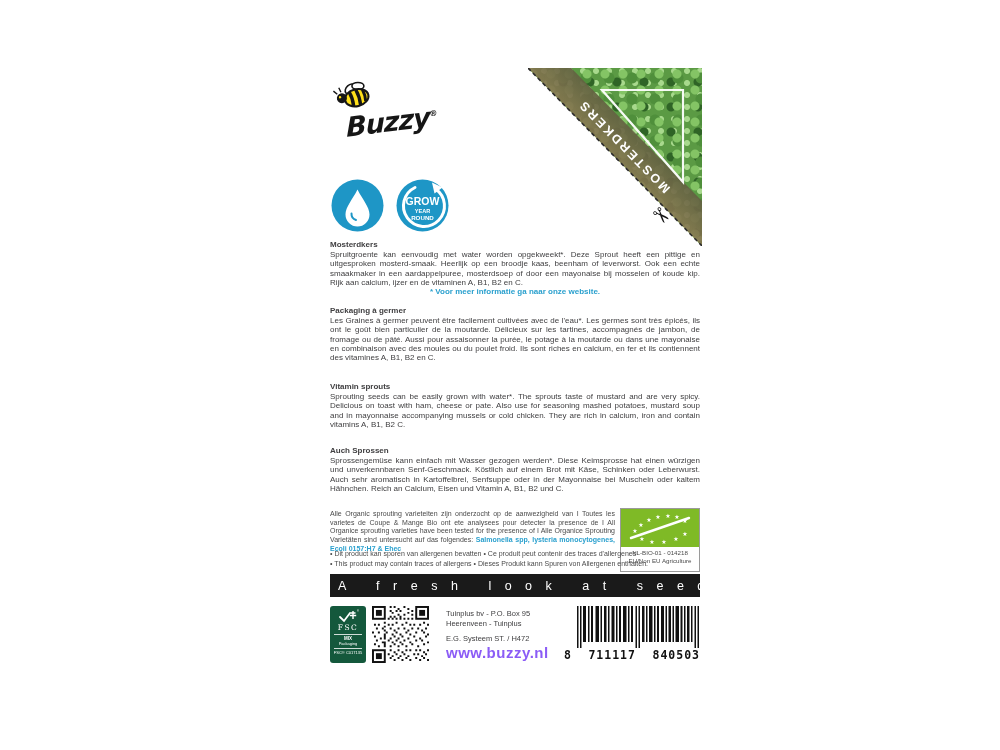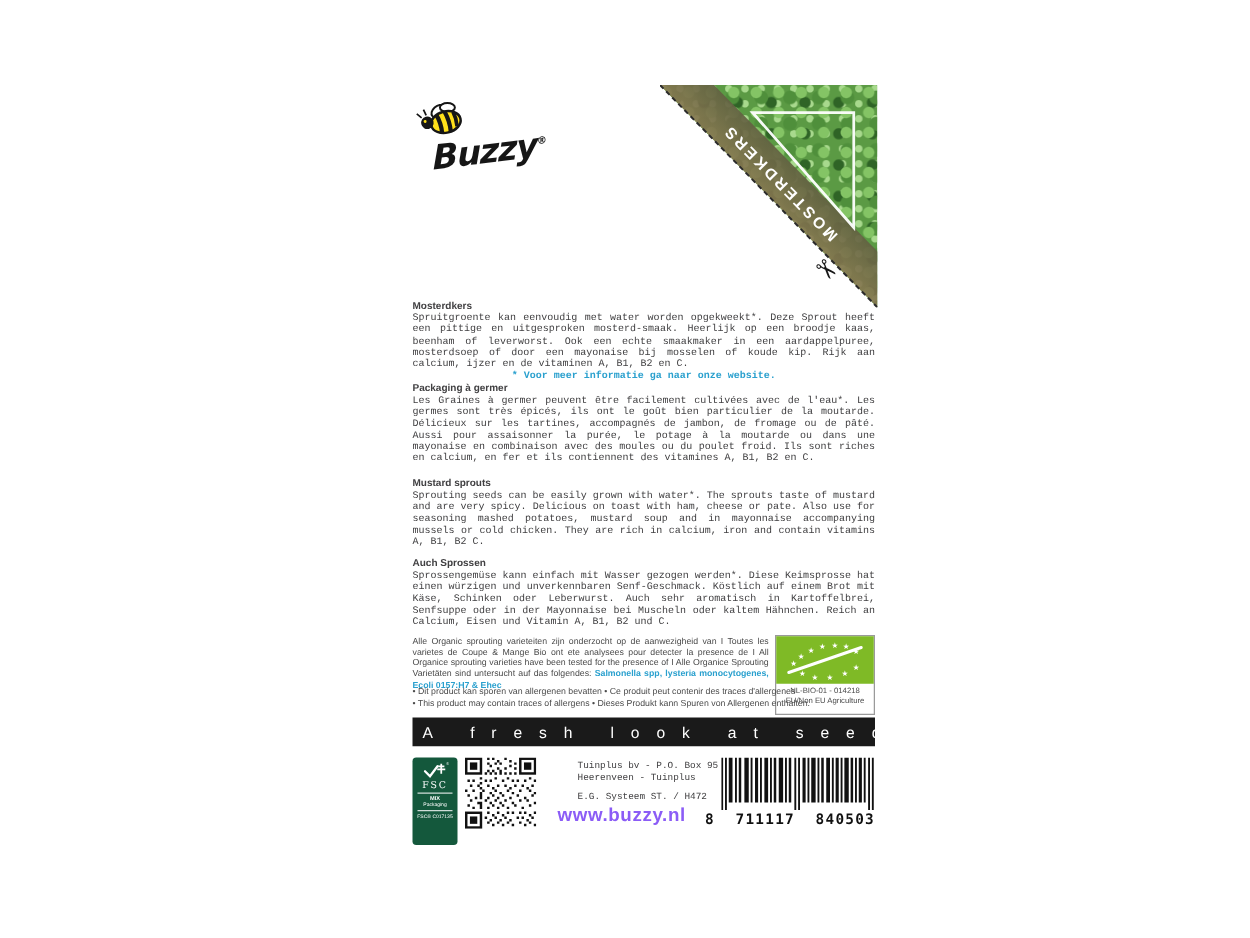--- a/index.html
+++ b/index.html
@@ -33,21 +33,21 @@
   .photo svg.overlay{position:absolute;inset:0;}
   .scissors{position:absolute;left:322px;top:144px;font-size:21px;color:#161616;
             transform:rotate(47deg);font-family:"DejaVu Sans",sans-serif;}
 
   
   .badges{position:absolute;left:0;top:118px;display:flex;gap:10px;}
 
   
   .sec{position:absolute;left:0;width:370px;font-size:8px;line-height:9.2px;}
   .sec h3{margin:0 0 1px 0;font-size:8px;line-height:9.2px;font-weight:bold;color:#414042;}
-  .sec p{margin:0;text-align:justify;font-family:Liberation Mono, monospace;}
+  .sec p{margin:0;text-align:justify;}
   .sec .note{color:#2aa0ce;text-align:center;font-weight:bold;}
   .sec-nl{top:180px;} .sec-fr{top:246px;} .sec-en{top:322px;} .sec-de{top:386px;}
 
   
   .organic{position:absolute;left:0;top:450px;width:285px;font-size:7px;line-height:8.7px;
            text-align:justify;color:#4a4a4a;margin:0;}
   .organic .pathogens{color:#2aa0ce;font-weight:bold;}
   .eu-box{position:absolute;right:0;top:448px;width:80px;height:64px;border:1px solid #9a9a9a;
           box-sizing:border-box;background:#fff;}
   .eu-green{height:38px;background:#7fba26;position:relative;}
@@ -55,27 +55,27 @@
 
   .allergens{position:absolute;left:0;top:489px;font-size:7px;line-height:9.5px;color:#4a4a4a;}
 
   
   .tagbar{position:absolute;left:0;top:514px;width:370px;height:23px;background:#1a1a1a;
           display:flex;align-items:center;overflow:hidden;}
   .tagbar span{color:#fff;font-size:12.5px;letter-spacing:13.5px;white-space:nowrap;padding-left:8px;}
 
   
   .footer{position:absolute;left:0;top:544px;width:370px;height:62px;}
-  .fsc{position:absolute;left:0;top:2px;width:36px;height:70px;background:#14583c;border-radius:3px;
+  .fsc{position:absolute;left:0;top:2px;width:36px;height:57px;background:#14583c;border-radius:3px;
        color:#fff;text-align:center;font-size:4px;line-height:5px;box-sizing:border-box;padding-top:2px;}
   .fsc .acr{font-family:"DejaVu Serif",serif;font-size:7.5px;line-height:8px;letter-spacing:1.5px;}
   .fsc .rule{border-top:1px solid rgba(255,255,255,.8);margin:1.5px 4px;}
   .fsc .mix{font-weight:bold;font-size:4.5px;}
   .qr{position:absolute;left:42px;top:2px;width:57px;height:57px;background:#fff;}
-  .addr{position:absolute;left:132px;top:5px;font-size:7.5px;line-height:9.5px;color:#414042;font-family:Liberation Mono, monospace;}
+  .addr{position:absolute;left:116px;top:5px;font-size:7.5px;line-height:9.5px;color:#414042;}
   .addr .gap{height:6px;}
   .website{position:absolute;left:116px;top:40px;font-size:15px;font-weight:bold;color:#8b5cf6;
            letter-spacing:.5px;}
   .ean{position:absolute;right:0;top:0;width:136px;height:62px;}
   .ean svg{position:absolute;left:13px;top:2px;}
   .digits{position:absolute;left:0;top:44px;width:136px;display:flex;justify-content:space-between;
           font-family:"DejaVu Sans Mono",monospace;font-weight:bold;font-size:11.5px;color:#111;
           letter-spacing:1px;}
 </style>
 </head>
@@ -106,32 +106,47 @@
       <svg class="overlay" width="174" height="178" viewBox="0 0 174 178">
         <polygon points="74,22 155,22 155,114" fill="none" stroke="#fff" stroke-width="2.2" opacity="0.95"></polygon>
       </svg>
     </div>
     <svg class="overlay" width="174" height="178" viewBox="0 0 174 178" style="position:absolute;inset:0;pointer-events:none;">
       <line x1="0" y1="0" x2="174" y2="178" stroke="#2b2b2b" stroke-width="1.6" stroke-dasharray="4 3"></line>
     </svg>
   </div>
   <div class="scissors">✂</div>
 
+  <div class="badges">
+    <svg width="55" height="55" viewBox="0 0 55 55">
+      <circle cx="27.5" cy="27.5" r="26" fill="#1E96C6"></circle>
+      <path d="M27.5 11.5 C22.5 21.5 15.5 29 15.5 36.5 a12 12 0 0 0 24 0 C39.5 29 32.5 21.5 27.5 11.5 Z" fill="#fff"></path>
+      <path d="M21.5 35.5 a6.5 6.5 0 0 0 4.5 6.5" stroke="#1E96C6" stroke-width="2" fill="none" stroke-linecap="round"></path>
+    </svg>
+    <svg width="55" height="55" viewBox="0 0 55 55">
+      <circle cx="27.5" cy="27.5" r="26" fill="#1E96C6"></circle>
+      <path d="M20 9.5 A20.5 20.5 0 1 0 40.5 11" fill="none" stroke="#fff" stroke-width="3" stroke-linecap="round"></path>
+      <polygon points="37,4.5 47.5,9.5 39.5,15.5" fill="#fff"></polygon>
+      <text x="27.5" y="27" text-anchor="middle" fill="#fff" font-size="10.5" font-weight="bold" font-family="Liberation Sans, sans-serif">GROW</text>
+      <text x="27.5" y="34.5" text-anchor="middle" fill="#fff" font-size="5.6" font-weight="bold" font-family="Liberation Sans, sans-serif">YEAR</text>
+      <text x="27.5" y="41.5" text-anchor="middle" fill="#fff" font-size="6.2" font-weight="bold" font-family="Liberation Sans, sans-serif">ROUND</text>
+    </svg>
+  </div>
 
   <section class="sec sec-nl">
     <h3>Mosterdkers</h3>
     <p>Spruitgroente kan eenvoudig met water worden opgekweekt*. Deze Sprout heeft een pittige en uitgesproken mosterd-smaak. Heerlijk op een broodje kaas, beenham of leverworst. Ook een echte smaakmaker in een aardappelpuree, mosterdsoep of door een mayonaise bij mosselen of koude kip. Rijk aan calcium, ijzer en de vitaminen A, B1, B2 en C.</p>
     <p class="note">* Voor meer informatie ga naar onze website.</p>
   </section>
   <section class="sec sec-fr">
     <h3>Packaging à germer</h3>
     <p>Les Graines à germer peuvent être facilement cultivées avec de l'eau*. Les germes sont très épicés, ils ont le goût bien particulier de la moutarde. Délicieux sur les tartines, accompagnés de jambon, de fromage ou de pâté. Aussi pour assaisonner la purée, le potage à la moutarde ou dans une mayonaise en combinaison avec des moules ou du poulet froid. Ils sont riches en calcium, en fer et ils contiennent des vitamines A, B1, B2 en C.</p>
   </section>
   <section class="sec sec-en">
-    <h3>Mustard sprouts</h3>
+    <h3>Vitamin sprouts</h3>
     <p>Sprouting seeds can be easily grown with water*. The sprouts taste of mustard and are very spicy. Delicious on toast with ham, cheese or pate. Also use for seasoning mashed potatoes, mustard soup and in mayonnaise accompanying mussels or cold chicken. They are rich in calcium, iron and contain vitamins A, B1, B2 C.</p>
   </section>
   <section class="sec sec-de">
     <h3>Auch Sprossen</h3>
     <p>Sprossengemüse kann einfach mit Wasser gezogen werden*. Diese Keimsprosse hat einen würzigen und unverkennbaren Senf-Geschmack. Köstlich auf einem Brot mit Käse, Schinken oder Leberwurst. Auch sehr aromatisch in Kartoffelbrei, Senfsuppe oder in der Mayonnaise bei Muscheln oder kaltem Hähnchen. Reich an Calcium, Eisen und Vitamin A, B1, B2 und C.</p>
   </section>
 
   <p class="organic"><span>Alle Organic sprouting varieteiten zijn onderzocht op de aanwezigheid van I Toutes les varietes de Coupe &amp; Mange Bio ont ete analysees pour detecter la presence de I All Organice sprouting varieties have been tested for the presence of I Alle Organice Sprouting Varietäten sind untersucht auf das folgendes: </span><span class="pathogens">Salmonella spp, lysteria monocytogenes, Ecoli 0157:H7 &amp; Ehec</span></p>
   <div class="eu-box">
     <div class="eu-green">

